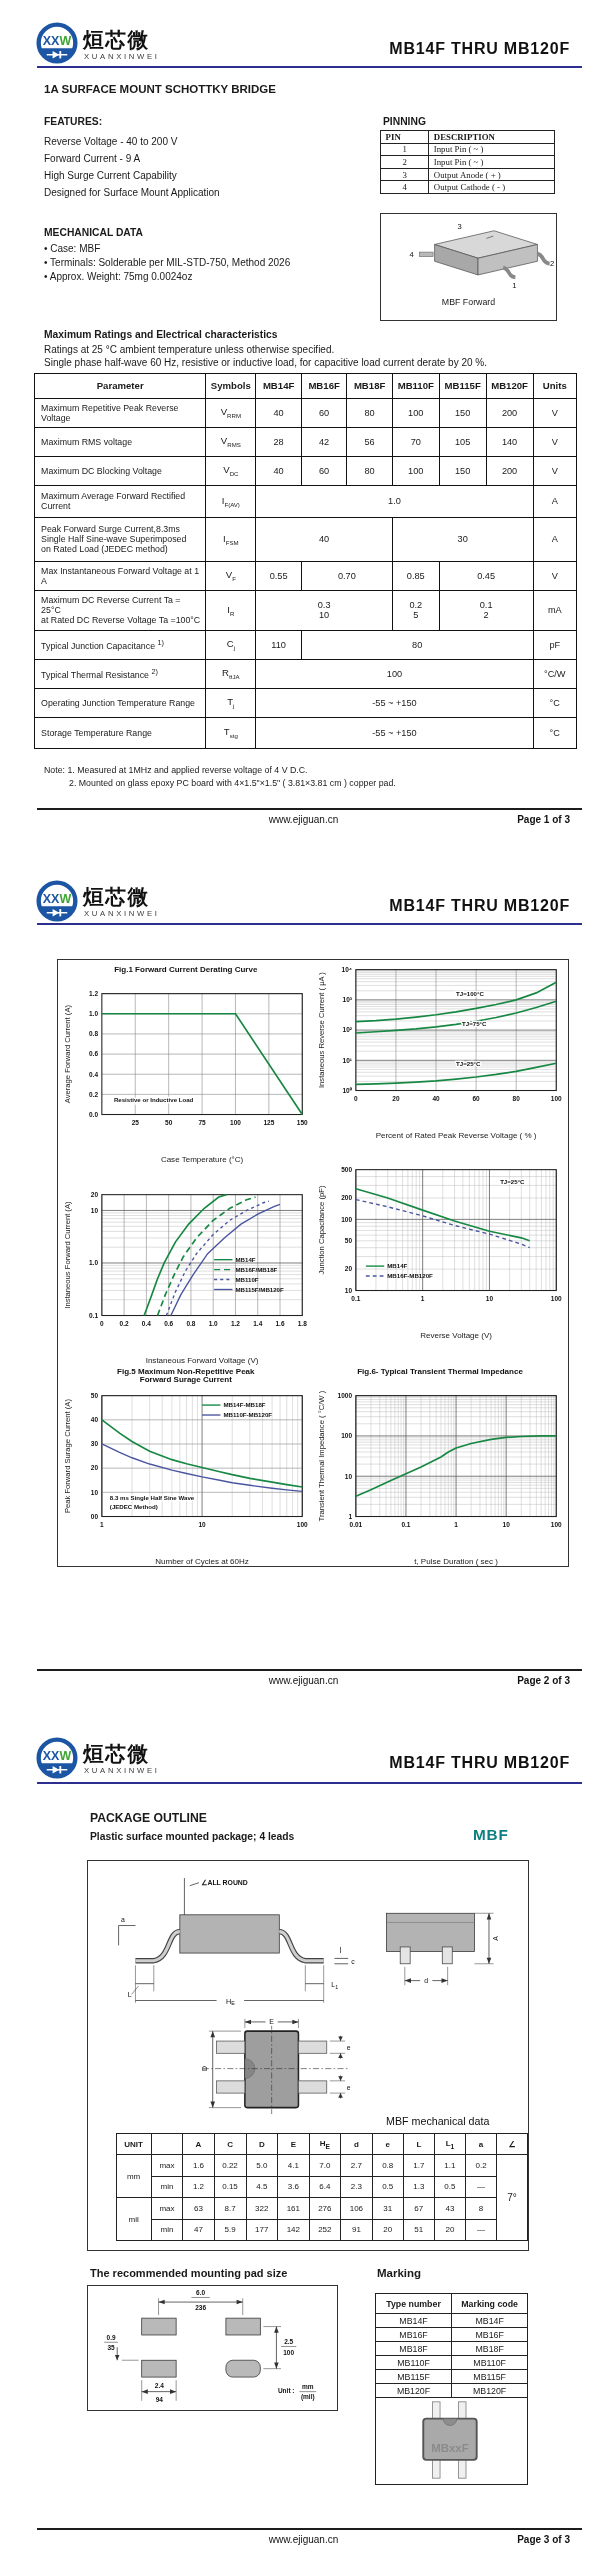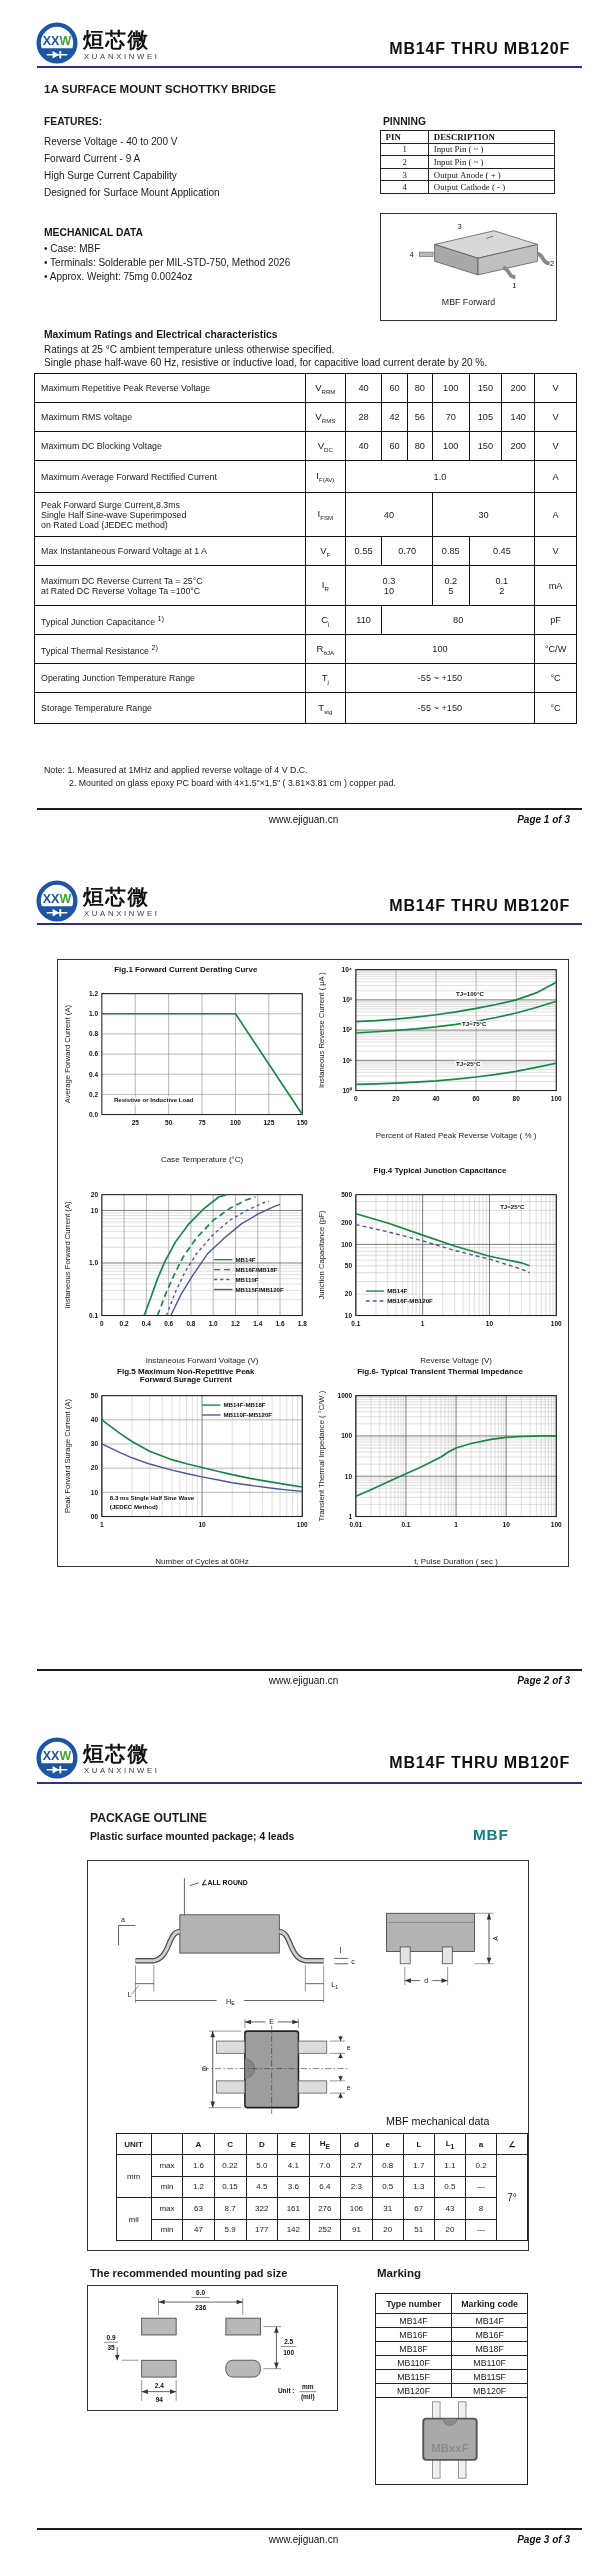--- a/index.html
+++ b/index.html
@@ -6,21 +6,21 @@
   #doc{position:relative;width:607px;height:2576px;background:#fff;
        font-family:"Liberation Sans",sans-serif;color:#1a1a1a;overflow:hidden;}
   .abs{position:absolute;}
   
   .logo-cn{font-size:20.7px;font-weight:bold;color:#111;letter-spacing:1.5px;}
   .logo-en{font-size:7.7px;letter-spacing:2.7px;color:#3a3a3a;}
   .doc-title{font-size:16px;font-weight:bold;color:#111;letter-spacing:0.8px;text-align:right;}
   .hdr-rule{height:2.3px;background:#2c2f8f;}
   .foot-rule{height:2.3px;background:#1c1c1c;}
   .foot-site{font-size:10px;color:#111;text-align:center;}
-  .foot-page{font-size:10px;font-style:italic;font-weight:bold;color:#111;}
+  .foot-page{font-size:10px;font-weight:bold;color:#111;}
   .h1{font-size:11.5px;font-weight:bold;}
   .h2{font-size:10.3px;font-weight:bold;}
   .txt{font-size:10px;color:#1a1a1a;}
   .pre{white-space:pre-line;}
   
   table{border-collapse:collapse;}
   .pintab{width:175px;font-size:8.8px;}
   .pintab th,.pintab td{border:0.8px solid #222;padding:0.8px 4.6px;font-family:Liberation Serif, serif;}
   .pintab th{font-weight:bold;text-align:left;}
   .pintab td.c{text-align:center;width:38px;}
@@ -122,20 +122,31 @@
     </svg>
     <div class="pkgcap">MBF Forward</div>
   </div>
 
   <div class="abs h2" style="left:44px;top:329px">Maximum Ratings and Electrical characteristics</div>
   <div class="abs txt" style="left:44px;top:344px">Ratings at 25 °C ambient temperature unless otherwise specified.</div>
   <div class="abs txt" style="left:44px;top:357px">Single phase half-wave 60 Hz, resistive or inductive load, for capacitive load current derate by 20 %.</div>
 
   <table class="abs rt" style="left:34px;top:373px">
     <tbody>
+        <tr style="height:24.5px">
+      <th style="width:205px">Parameter</th>
+      <th style="width:44px">Symbols</th>
+      <th style="width:41px">MB14F</th>
+      <th style="width:41px">MB16F</th>
+      <th style="width:41px">MB18F</th>
+      <th style="width:41px">MB110F</th>
+      <th style="width:41px">MB115F</th>
+      <th style="width:41px">MB120F</th>
+      <th style="width:41px">Units</th>
+        </tr>
     <tr style="height:29px">
       <td class="p">Maximum Repetitive Peak Reverse Voltage</td>
       <td class="sym"><span>V</span><sub>RRM</sub></td>
       <td>40</td>
           <td>60</td>
           <td>80</td>
           <td>100</td>
           <td>150</td>
           <td>200</td>
       <td>V</td>
@@ -413,21 +424,20 @@
             <text x="230.72000000000003" y="98" font-size="8" font-weight="bold" fill="#111">MB14F</text>
             <line x1="202.72000000000003" y1="108" x2="226.72000000000003" y2="108" stroke="#178843" stroke-width="1.8" stroke-dasharray="8,5"></line>
             <text x="230.72000000000003" y="111" font-size="8" font-weight="bold" fill="#111">MB16F/MB18F</text>
             <line x1="202.72000000000003" y1="121" x2="226.72000000000003" y2="121" stroke="#4a55a0" stroke-width="1.8" stroke-dasharray="4,4"></line>
             <text x="230.72000000000003" y="124" font-size="8" font-weight="bold" fill="#111">MB110F</text>
             <line x1="202.72000000000003" y1="134" x2="226.72000000000003" y2="134" stroke="#4a55a0" stroke-width="1.8"></line>
             <text x="230.72000000000003" y="137" font-size="8" font-weight="bold" fill="#111">MB115F/MB120F</text>
           </svg></div>
       </div>
     <div class="cell" style="left:255px;top:202px">
-      <div class="chart-title">Fig.4  Typical Junction Capacitance</div>
       <div id="chart-3"><svg width="254" height="179" viewBox="0 0 332 234">
             <line x1="82.28995295465437" y1="10" x2="82.28995295465437" y2="168" stroke="#b8b8b8" stroke-width="0.6"></line>
             <line x1="97.66858957885051" y1="10" x2="97.66858957885051" y2="168" stroke="#b8b8b8" stroke-width="0.6"></line>
             <line x1="108.5799059093087" y1="10" x2="108.5799059093087" y2="168" stroke="#b8b8b8" stroke-width="0.6"></line>
             <line x1="117.04338037867896" y1="10" x2="117.04338037867896" y2="168" stroke="#b8b8b8" stroke-width="0.6"></line>
             <line x1="123.95854253350488" y1="10" x2="123.95854253350488" y2="168" stroke="#b8b8b8" stroke-width="0.6"></line>
             <line x1="129.80522882791178" y1="10" x2="129.80522882791178" y2="168" stroke="#b8b8b8" stroke-width="0.6"></line>
             <line x1="134.8698588639631" y1="10" x2="134.8698588639631" y2="168" stroke="#b8b8b8" stroke-width="0.6"></line>
             <line x1="139.33717915770103" y1="10" x2="139.33717915770103" y2="168" stroke="#b8b8b8" stroke-width="0.6"></line>
             <line x1="169.6232862879877" y1="10" x2="169.6232862879877" y2="168" stroke="#b8b8b8" stroke-width="0.6"></line>

